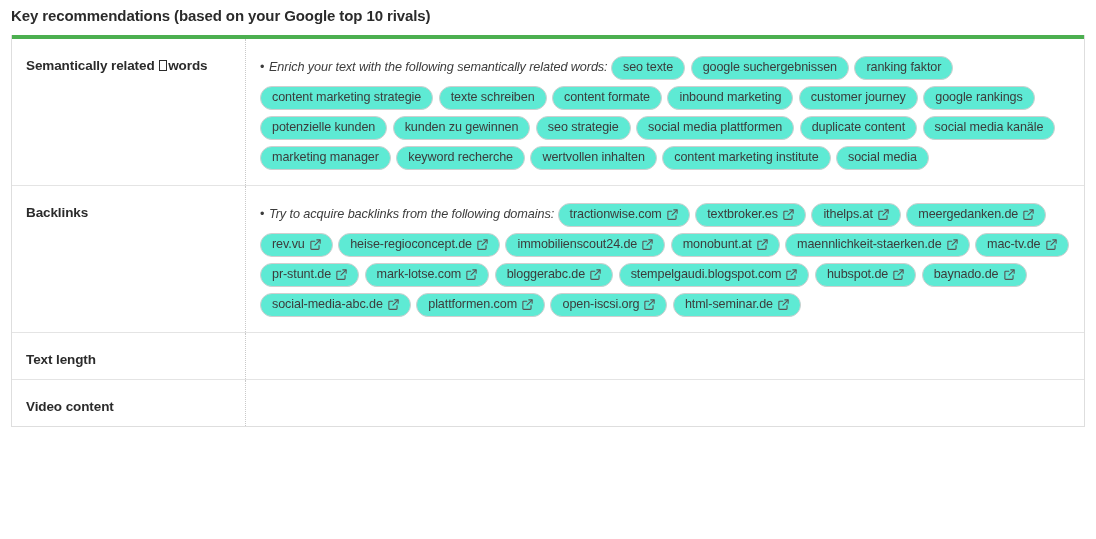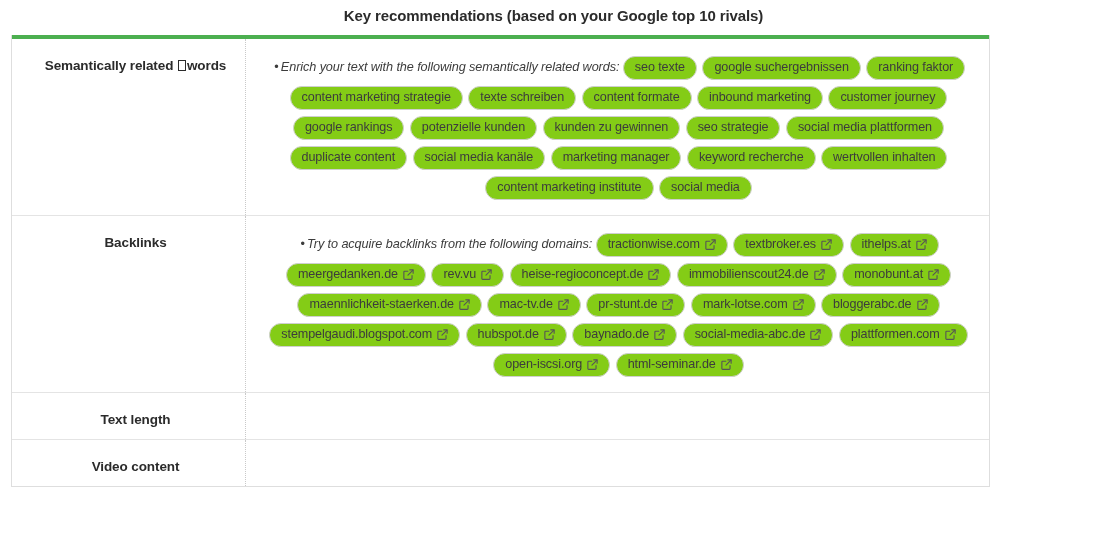--- a/index.html
+++ b/index.html
@@ -13,39 +13,38 @@
     font-family: "Liberation Sans", sans-serif;
     color: #333333;
     overflow: hidden;
   }
 
   .page {
     position: relative;
     width: 1096px;
     height: 539px;
     box-sizing: border-box;
-    text-align: center;
   }
 
   
   .panel-title {
     font-size: 15px;
     font-weight: bold;
     color: #2b2b2b;
     padding: 7px 0 0 11px;
     letter-spacing: -0.1px;
     line-height: 18px;
   }
 
   
   .rec-table {
     position: absolute;
     left: 11px;
     top: 35px;
-    width: 979px;
+    width: 1074px;
     border: 1px solid #dedede;
     border-top: none;
     box-sizing: border-box;
     background: #fff;
   }
   .green-bar {
     height: 4px;
     background: #4caf50;
     width: 100%;
   }
@@ -93,21 +92,21 @@
 
   
   .pill {
     display: inline-block;
     border: 1px solid #cfcfcf;
     border-radius: 13px;
     padding: 3px 11px 4px 11px;
     font-size: 12.6px;
     line-height: 15px;
     color: #3c3c3c;
-    background: #84cc16;
+    background: #5eead4;
     margin: 3px 2px 3px 0;
     vertical-align: middle;
     white-space: nowrap;
     letter-spacing: -0.1px;
   }
   .pill .ext-icon {
     display: inline-block;
     margin-left: 5px;
     vertical-align: -2px;
   }

